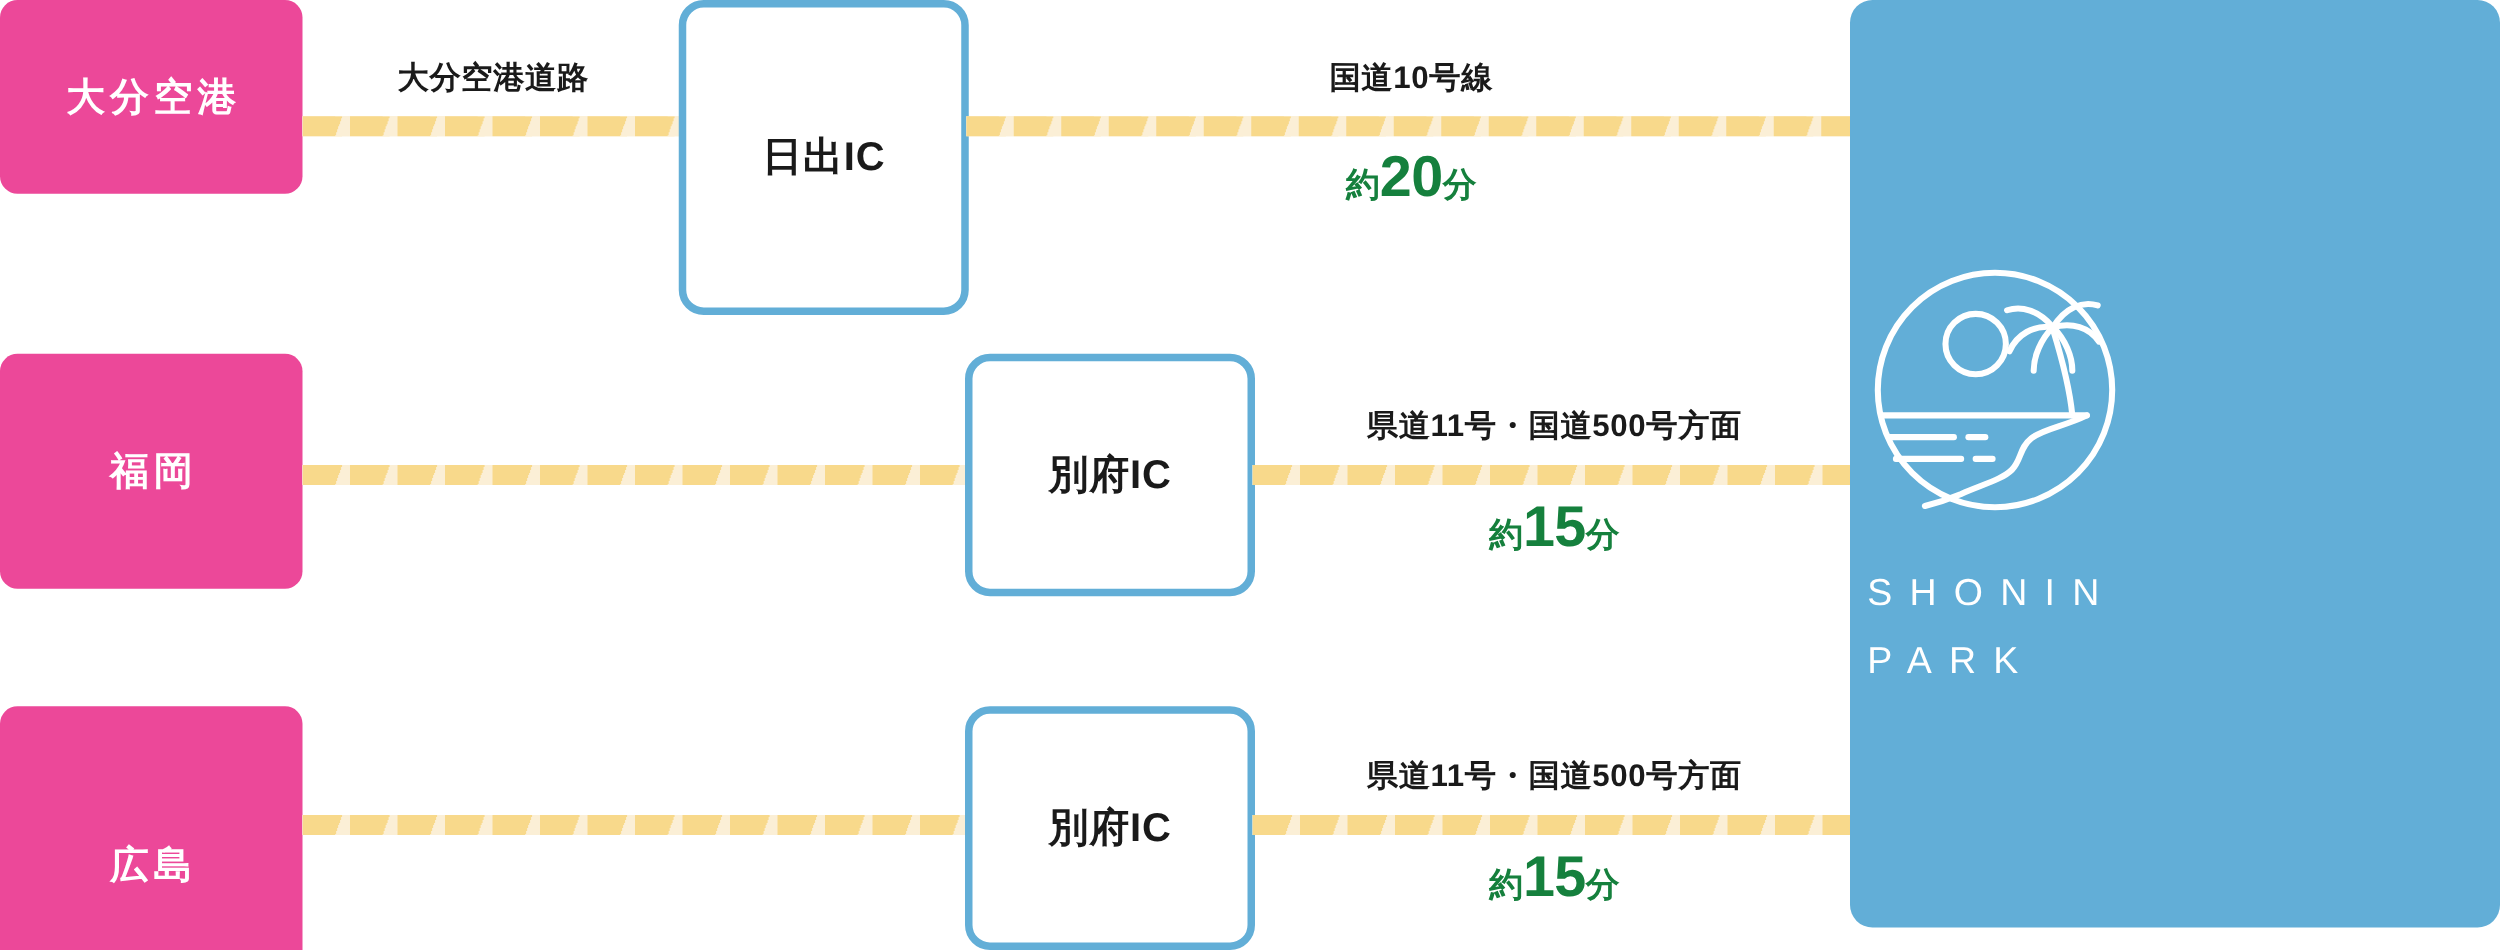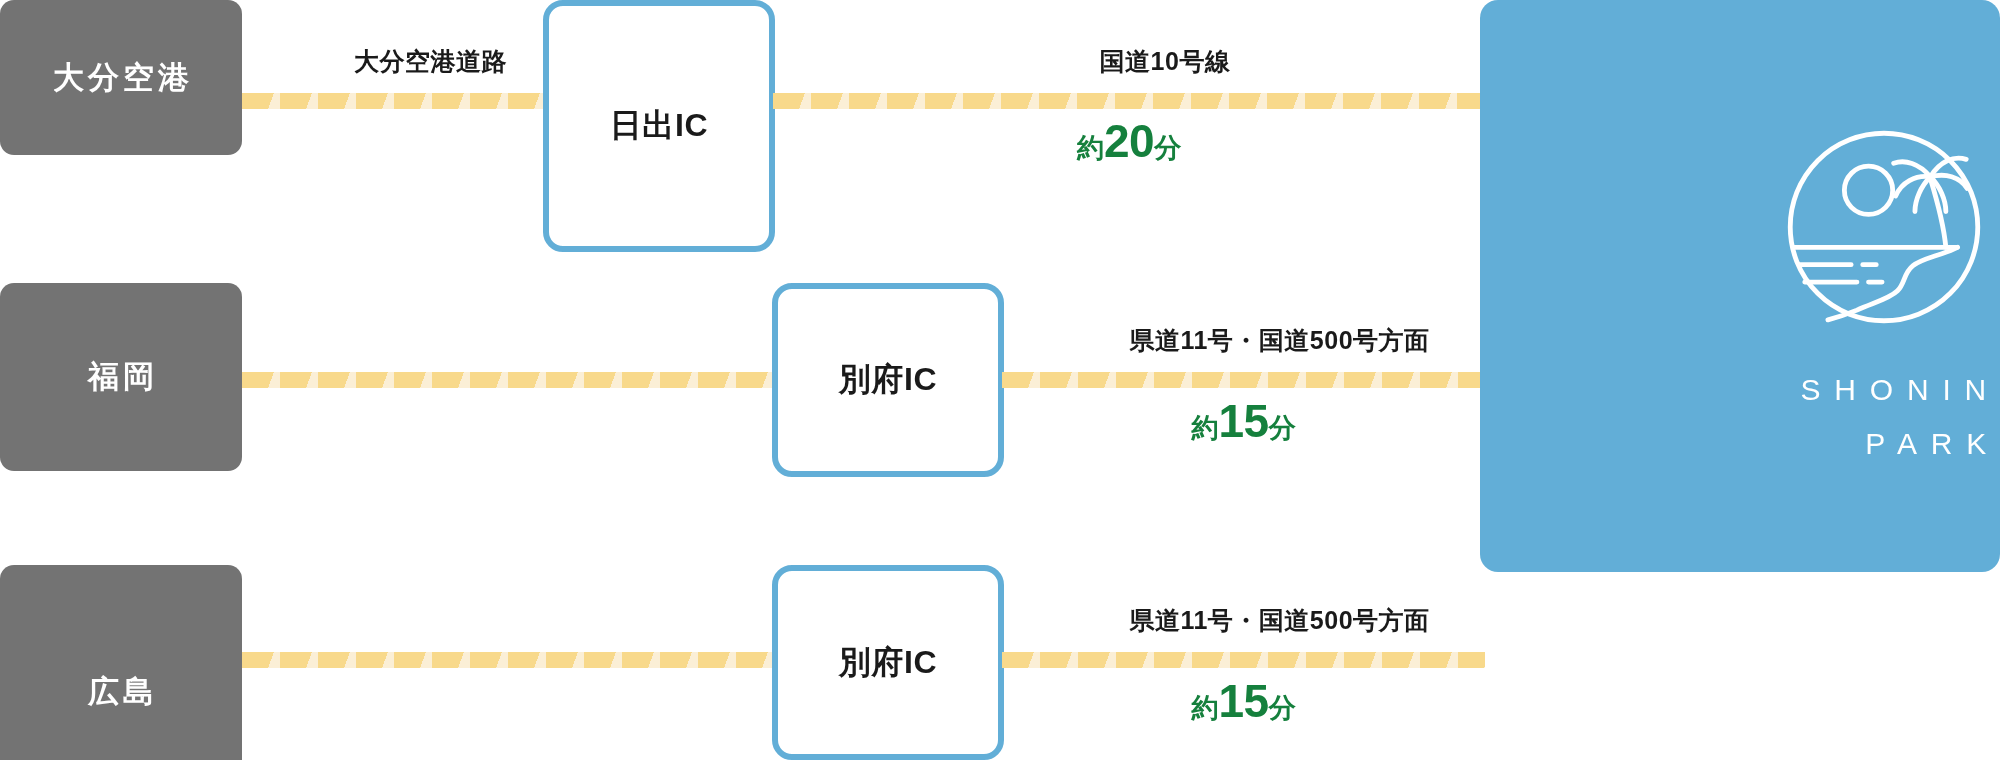--- a/index.html
+++ b/index.html
@@ -18,21 +18,21 @@
     height: 760px;
     background: #ffffff;
     overflow: hidden;
   }
 
   
   .origin-box {
     position: absolute;
     left: 0;
     width: 242px;
-    background: #737373;
+    background: #ec4899;
     border-radius: 14px;
     display: flex;
     align-items: center;
     justify-content: center;
   }
   .origin-label {
     color: #ffffff;
     font-size: 31px;
     font-weight: 700;
     letter-spacing: 0.13em;
@@ -84,21 +84,20 @@
 
   
   .route-name {
     position: absolute;
     color: #1a1a1a;
     font-size: 25px;
     font-weight: 700;
     letter-spacing: 0.02em;
     white-space: nowrap;
     text-align: center;
-    padding-left: 36px;
   }
 
   
   .duration {
     position: absolute;
     color: #15803d;
     white-space: nowrap;
     text-align: center;
     line-height: 1;
   }
@@ -112,26 +111,26 @@
     font-weight: 700;
     letter-spacing: -0.01em;
   }
 
   
   #destination-panel {
     position: absolute;
     left: 1480px;
     top: 0;
     width: 520px;
-    height: 572px;
+    height: 742px;
     background: #62AED7;
     border-radius: 18px;
     display: flex;
     flex-direction: column;
-    align-items: flex-end;
+    align-items: flex-start;
     justify-content: center;
   }
   #brand-logo-mark {
     width: 232px;
     height: 232px;
     display: block;
   }
   .brand-line {
     color: #ffffff;
     font-size: 30px;

